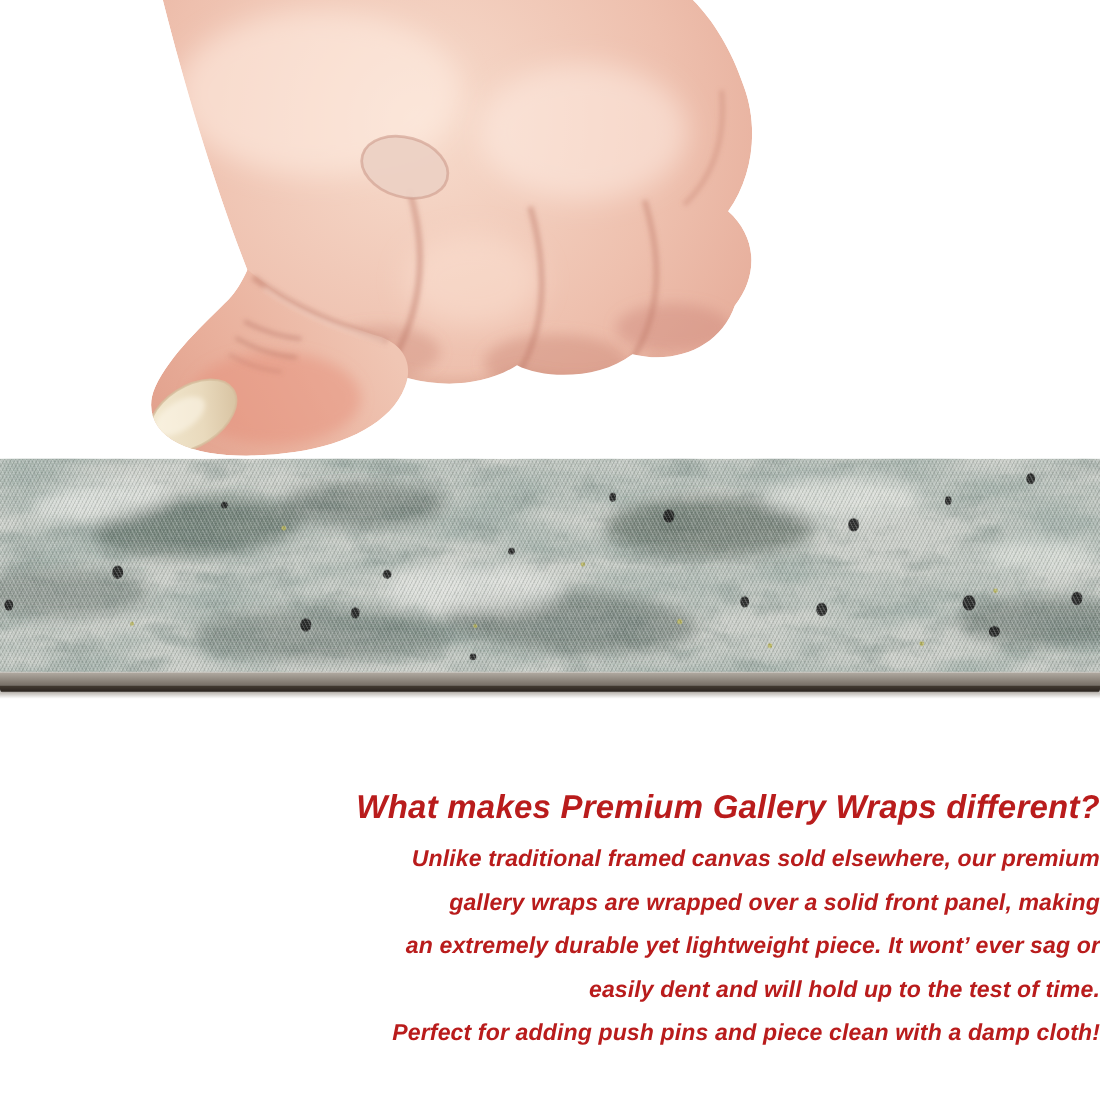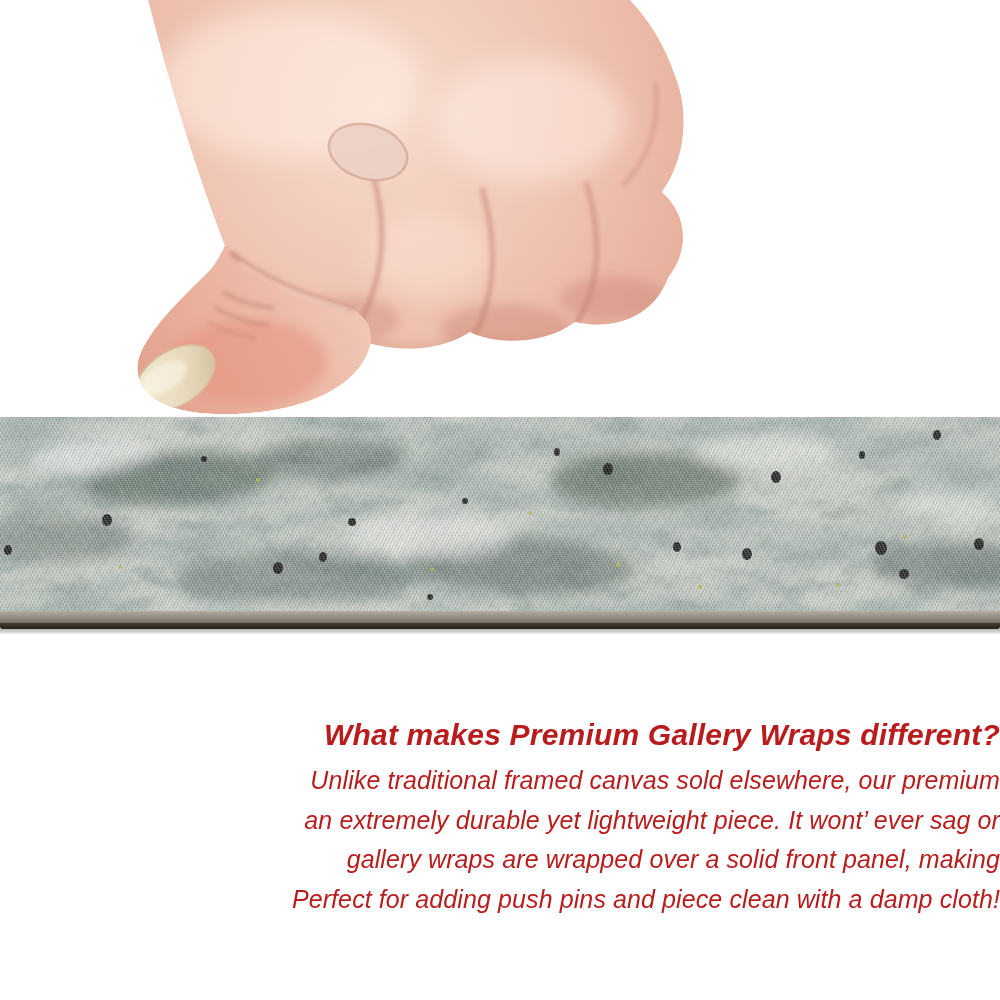--- a/index.html
+++ b/index.html
@@ -48,22 +48,22 @@
   }
   .copy h1 {
     margin: 0 0 6px 0;
     font-size: 30px;
     font-weight: 600;
     line-height: 40px;
     letter-spacing: 0.2px;
   }
   .copy p {
     margin: 0;
-    font-size: 25px;
-    font-weight: 400;
+    font-size: 21px;
+    font-weight: 700;
     line-height: 39.5px;
     letter-spacing: 0.1px;
   }
 </style>
 </head>
 <body>
 
 <div class="stage">
 
   <svg class="hand-svg" width="1000" height="420" viewBox="0 0 1000 420" aria-hidden="true">
@@ -214,18 +214,19 @@
     </svg>
     <div class="weave"></div>
     <div class="strip-fold"></div>
     <div class="strip-dark"></div>
     <div class="strip-under"></div>
   </div>
 
   <section class="copy">
     <h1>What makes Premium Gallery Wraps different?</h1>
     <p>Unlike traditional framed canvas sold elsewhere, our premium</p>
+    <p>gallery wraps are wrapped over a solid front panel, making</p>
     <p>an extremely durable yet lightweight piece. It wont’ ever sag or</p>
-    <p>gallery wraps are wrapped over a solid front panel, making</p>
+    <p>easily dent and will hold up to the test of time.</p>
     <p>Perfect for adding push pins and piece clean with a damp cloth!</p>
   </section>
 
 </div>
 
 </body></html>

